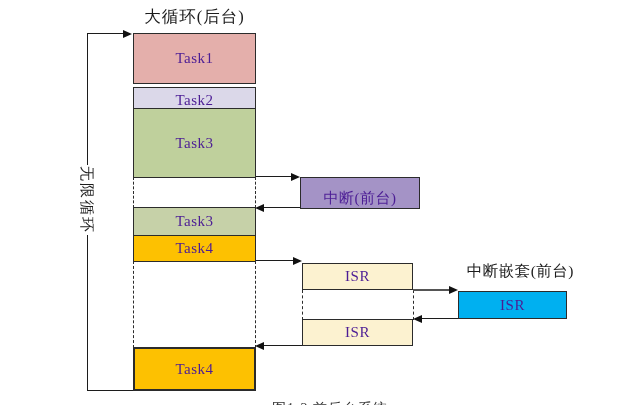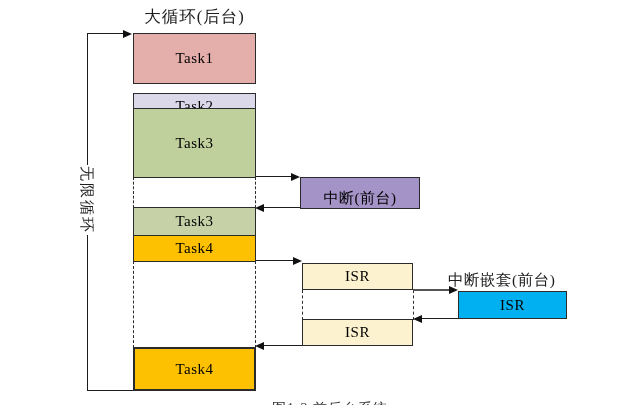--- a/index.html
+++ b/index.html
@@ -9,21 +9,21 @@
     background:#ffffff;
     overflow:hidden;
     font-family:"Liberation Serif","DejaVu Serif",serif;
     color:#1c1c1c;
   }
   .abs{position:absolute;}
   .box{
     box-sizing:border-box;
     border:1px solid #2b2b2b;
     display:flex;align-items:center;justify-content:center;
-    font-size:15px;color:#000000;
+    font-size:15px;color:#4c1d95;
     letter-spacing:.5px;
     font-family:Liberation Serif, serif;
   }
   .thick{border-width:2px;}
   .gapcol{
     box-sizing:border-box;
     border-left:1px dashed #2b2b2b;
     border-right:1px dashed #2b2b2b;
   }
   .hline{height:0;border-top:1.4px solid #1c1c1c;}
@@ -50,21 +50,21 @@
 
   <div class="abs hline" style="left:87px;top:33px;width:38px;"></div>
   <div class="abs arr-r" style="left:123px;top:29.5px;"></div>
   <div class="abs vline" style="left:87px;top:33px;height:358px;"></div>
   <div class="abs hline" style="left:87px;top:390px;width:47px;"></div>
   <div class="abs rotlabel" style="left:52px;top:191px;">无限循环</div>
 
   <div class="abs box" style="left: 133px; top: 33px; width: 123px; height: 51px; background: rgb(228, 175, 171);">
     <span>Task1</span>
   </div>
-  <div class="abs box" style="left: 133px; top: 93px; width: 123px; height: 26px; background: rgb(219, 216, 233);">
+  <div class="abs box" style="left: 133px; top: 87px; width: 123px; height: 26px; background: rgb(219, 216, 233);">
     <span>Task2</span>
   </div>
   <div class="abs box" style="left: 133px; top: 108px; width: 123px; height: 70px; background: rgb(191, 208, 156);">
     <span>Task3</span>
   </div>
   <div class="abs gapcol" style="left:133px;top:177px;width:123px;height:31px;"></div>
   <div class="abs box" style="left: 133px; top: 207px; width: 123px; height: 29px; background: rgb(198, 209, 168);">
     <span>Task3</span>
   </div>
   <div class="abs box" style="left: 133px; top: 235px; width: 123px; height: 27px; background: rgb(253, 193, 1);">
@@ -88,21 +88,21 @@
 
   <div class="abs box" style="left: 302px; top: 263px; width: 111px; height: 27px; background: rgb(252, 242, 208);">
     <span>ISR</span>
   </div>
   <div class="abs dashv" style="left:302px;top:290px;height:30px;"></div>
   <div class="abs dashv" style="left:413px;top:290px;height:30px;"></div>
 
   <div class="abs hline-gray" style="left:413px;top:289px;width:37px;"></div>
   <div class="abs arr-r" style="left:449px;top:286px;"></div>
 
-  <div class="abs" style="left:448px;top:261px;width:126px;text-align:left;font-size:15.5px;letter-spacing:.5px;margin-top:9px;">中断嵌套(前台)</div>
+  <div class="abs" style="left:448px;top:261px;width:126px;text-align:right;font-size:15.5px;letter-spacing:.5px;">中断嵌套(前台)</div>
   <div class="abs box" style="left: 458px; top: 291px; width: 109px; height: 28px; border-width: 1.5px; background: rgb(0, 176, 240);">
     <span>ISR</span>
   </div>
   <div class="abs hline" style="left:422px;top:318px;width:36px;"></div>
   <div class="abs arr-l" style="left:413px;top:314.5px;"></div>
 
   <div class="abs box" style="left: 302px; top: 319px; width: 111px; height: 27px; background: rgb(252, 242, 208);">
     <span>ISR</span>
   </div>
   <div class="abs hline" style="left:264px;top:345px;width:38px;"></div>

